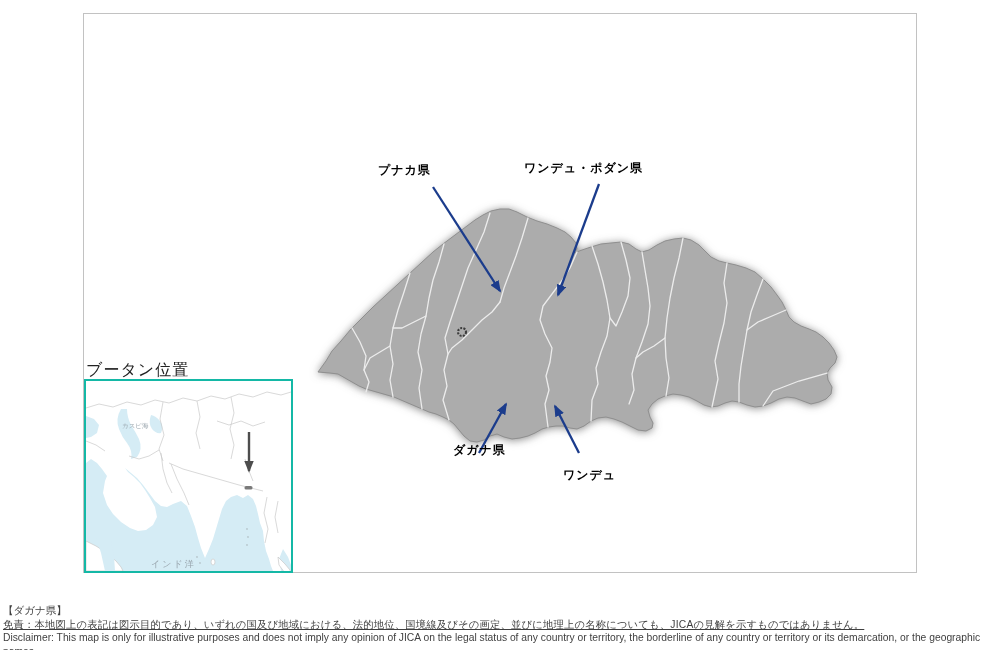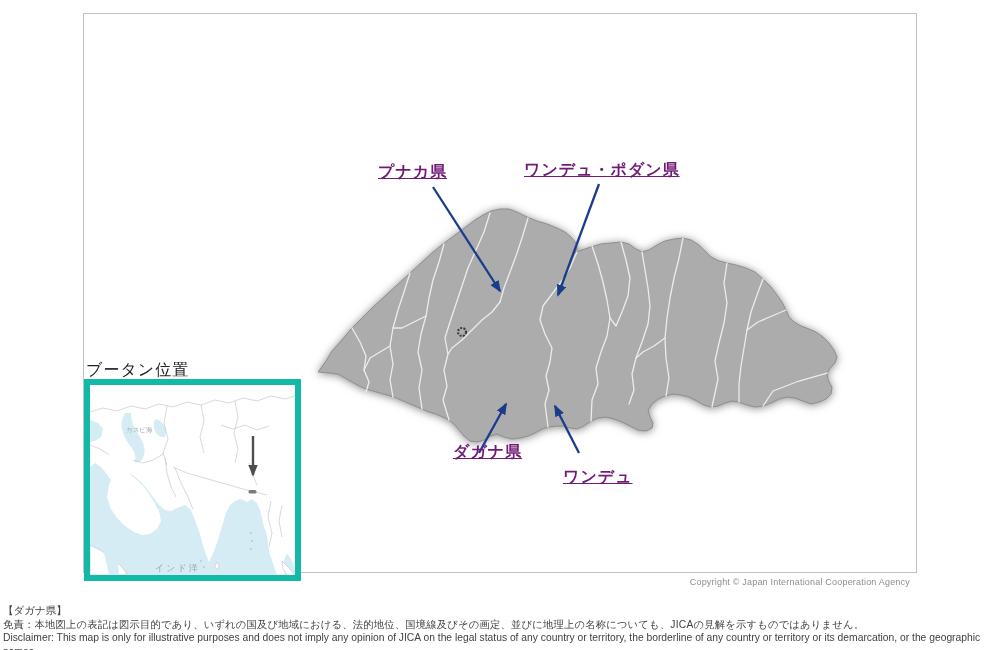--- a/index.html
+++ b/index.html
@@ -2,32 +2,32 @@
 <html><head>
 <meta charset="utf-8">
 <style>
   html,body{margin:0;padding:0;background:#ffffff;}
   #stage{position:relative;width:1000px;height:650px;background:#ffffff;overflow:hidden;
          font-family:"Liberation Sans","DejaVu Sans",sans-serif;}
   .map-frame{position:absolute;left:83px;top:13px;width:832px;height:558px;
              border:1px solid #c2c2c2;background:#ffffff;}
   #main-svg{position:absolute;left:83px;top:13px;width:834px;height:560px;}
   .country{filter:drop-shadow(0px 1px 4px rgba(40,40,40,0.55));}
-  .region-label{position:absolute;color:#701a75;font-size:16px;font-weight:bold;
-                letter-spacing:1px;white-space:nowrap;text-decoration:underline;}
+  .region-label{position:absolute;color:#000000;font-size:12px;font-weight:bold;
+                letter-spacing:1px;white-space:nowrap;}
   .inset-title{position:absolute;left:86px;top:360px;font-size:16px;color:#222;
                letter-spacing:1px;}
   .inset-box{position:absolute;left:84px;top:379px;width:205px;height:190px;
-             border:6px solid #14b8a6;background:#ffffff;}
+             border:2px solid #14b8a6;background:#ffffff;}
   .inset-box svg{display:block;width:205px;height:190px;}
   .copyright{position:absolute;left:0px;top:577px;width:910px;text-align:right;
              font-size:9px;color:#8d8d8d;letter-spacing:0.2px;}
   .disclaimer{position:absolute;left:3px;top:604px;width:995px;color:#3f3f3f;}
   .disclaimer .h{font-size:10.5px;line-height:13.5px;}
-  .disclaimer .jp{font-size:10.3px;line-height:13.5px;letter-spacing:0.2px;}
+  .disclaimer .jp{font-size:10.3px;line-height:13.5px;letter-spacing:0.2px;text-decoration:underline;}
   .disclaimer .en{font-size:10.3px;line-height:13.5px;}
   .sea-label{fill:#97a3ab;}
 </style>
 </head>
 <body>
 
 <div id="stage">
 
   <div class="map-frame"></div>
 
@@ -157,21 +157,20 @@
         <rect x="243.5" y="485" width="8" height="3.6" rx="1.6" fill="#7a7a7a"></rect>
 
         <line x1="248" y1="431" x2="248" y2="470" stroke="#4d4d4d" stroke-width="2.4" marker-end="url(#ah-gray)"></line>
 
         <text class="sea-label" x="121" y="427" font-size="6.5">カスピ海</text>
         <text class="sea-label" x="150" y="566" font-size="9" letter-spacing="2">インド洋</text>
       </g>
     </svg>
   </div>
 
-  <div class="copyright">Copyright © Japan International Cooperation Agency</div>
 
   <div class="disclaimer">
     <div class="h">【ダガナ県】</div>
     <div class="jp">免責：本地図上の表記は図示目的であり、いずれの国及び地域における、法的地位、国境線及びその画定、並びに地理上の名称についても、JICAの見解を示すものではありません。</div>
     <div class="en">Disclaimer: This map is only for illustrative purposes and does not imply any opinion of JICA on the legal status of any country or territory, the borderline of any country or territory or its demarcation, or the geographic names.</div>
   </div>
 
 </div>
 
 </body></html>

